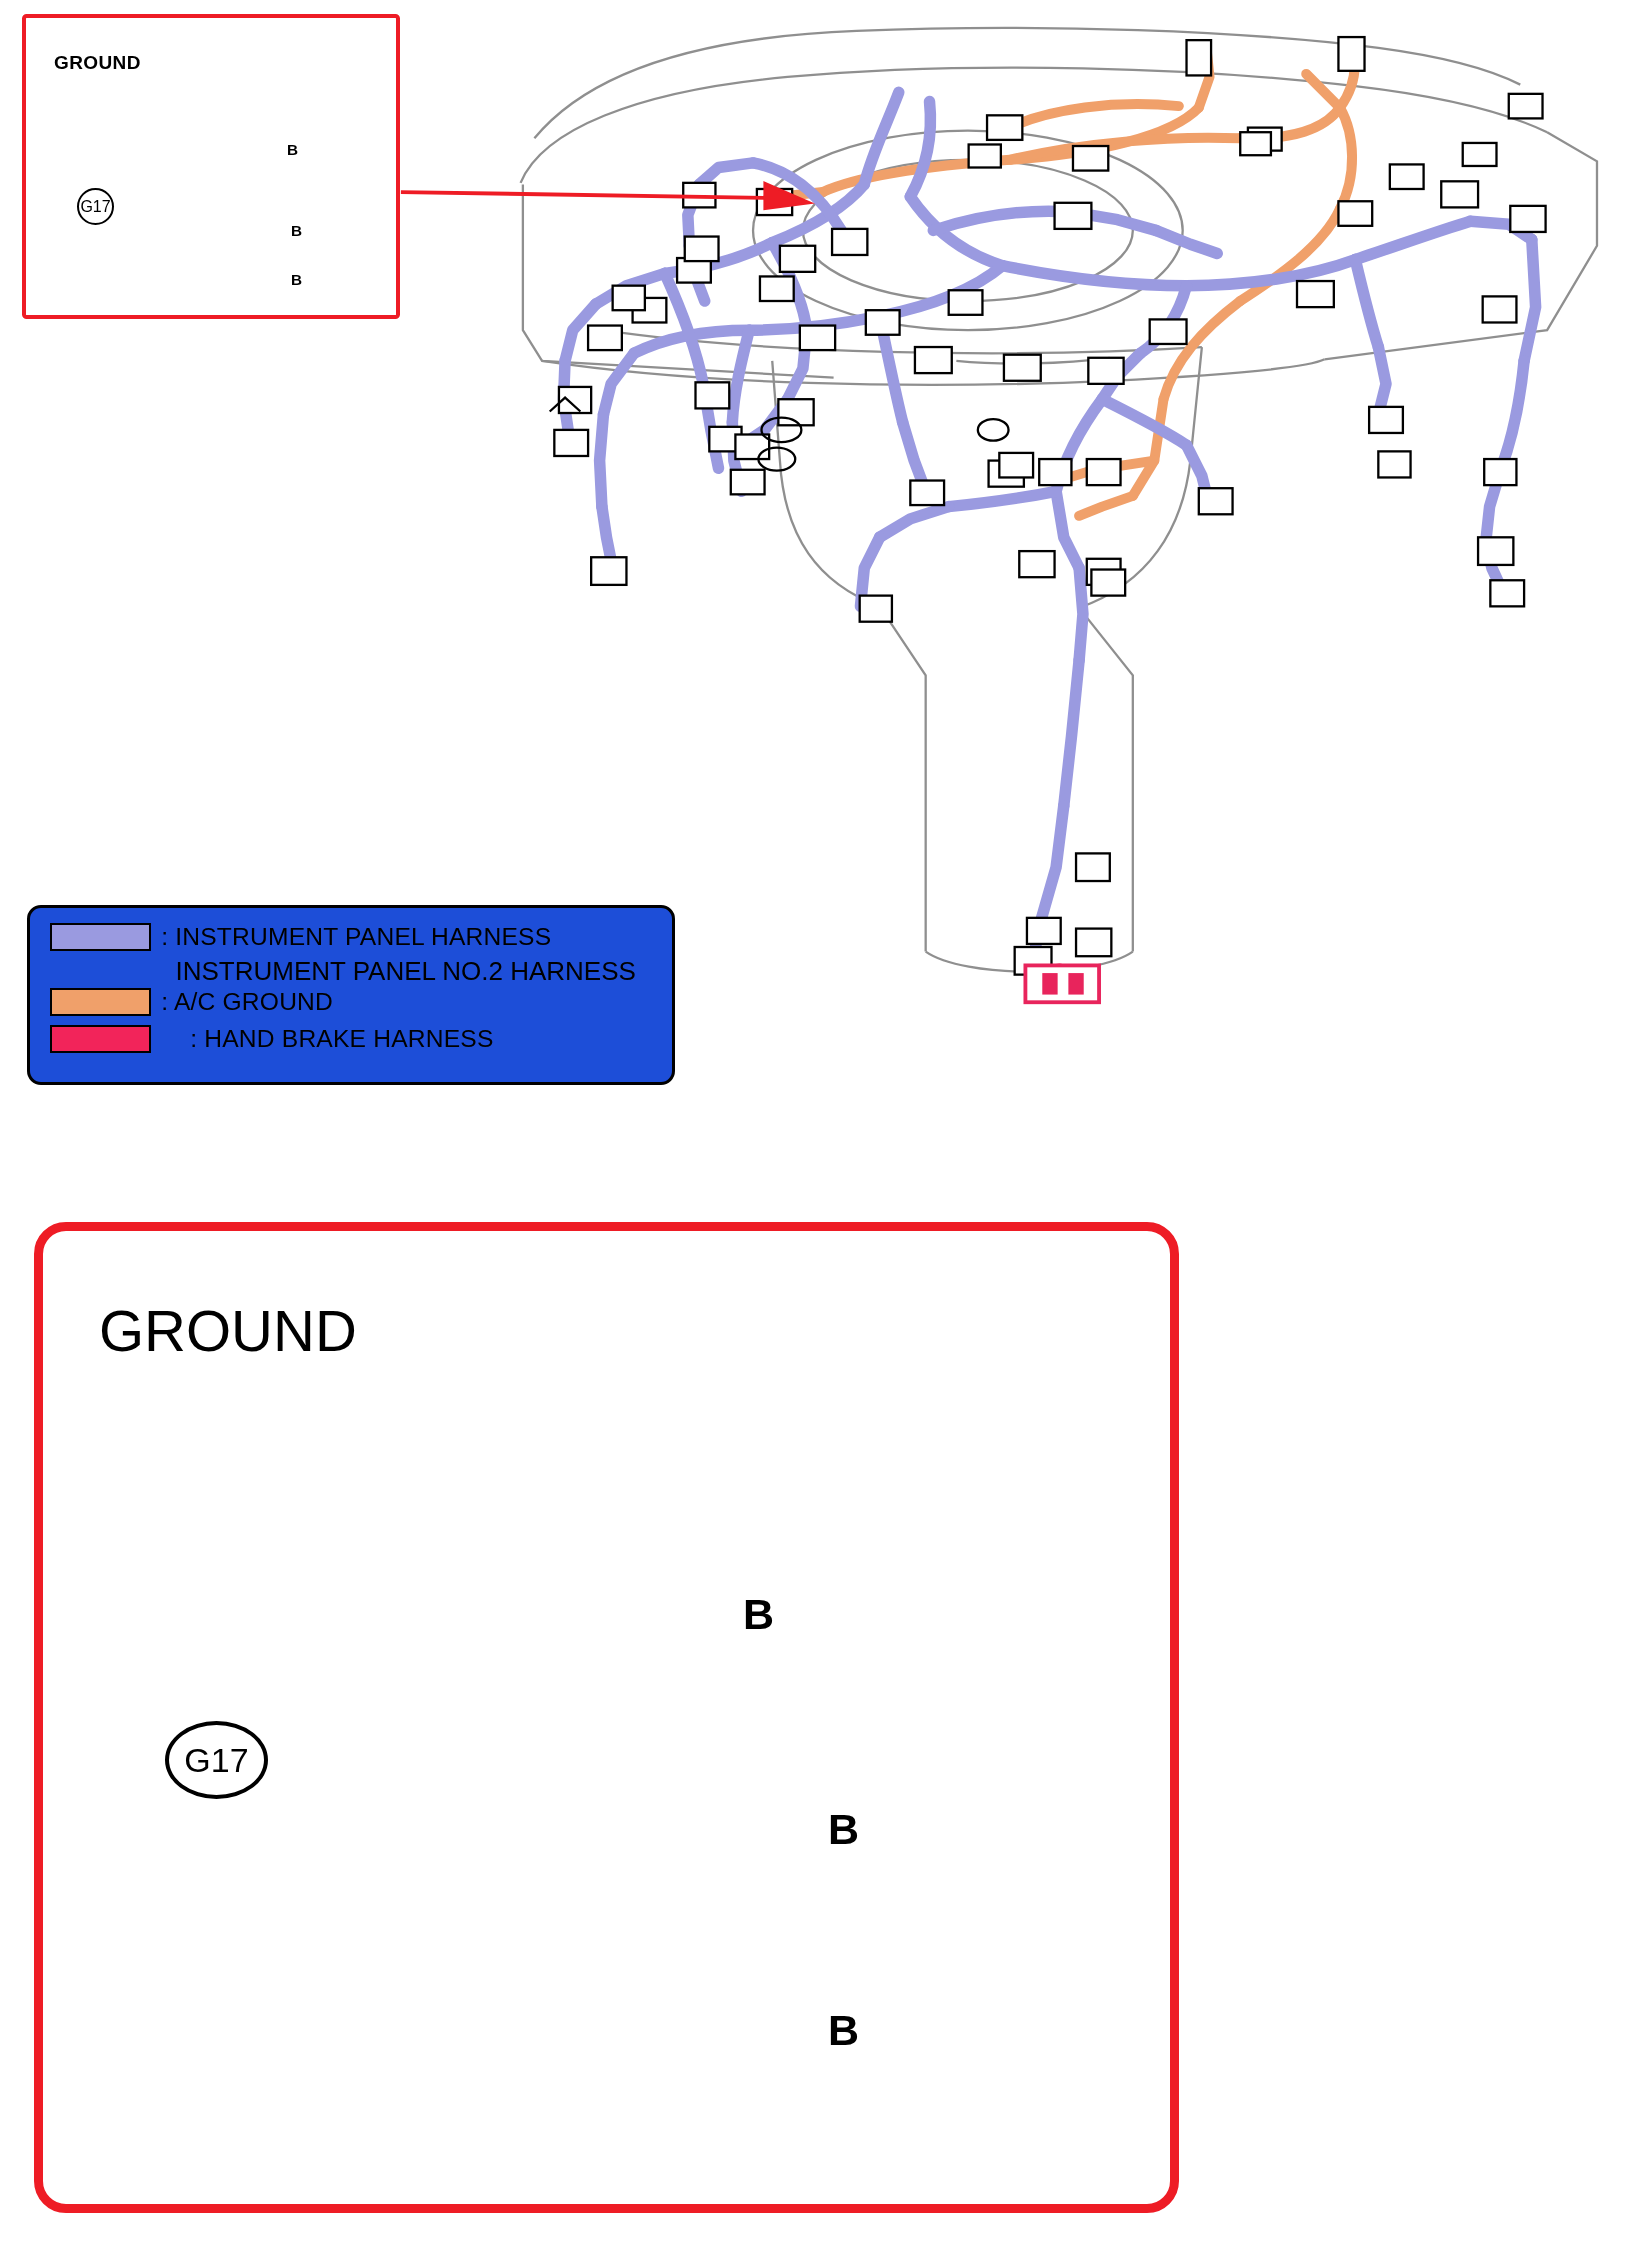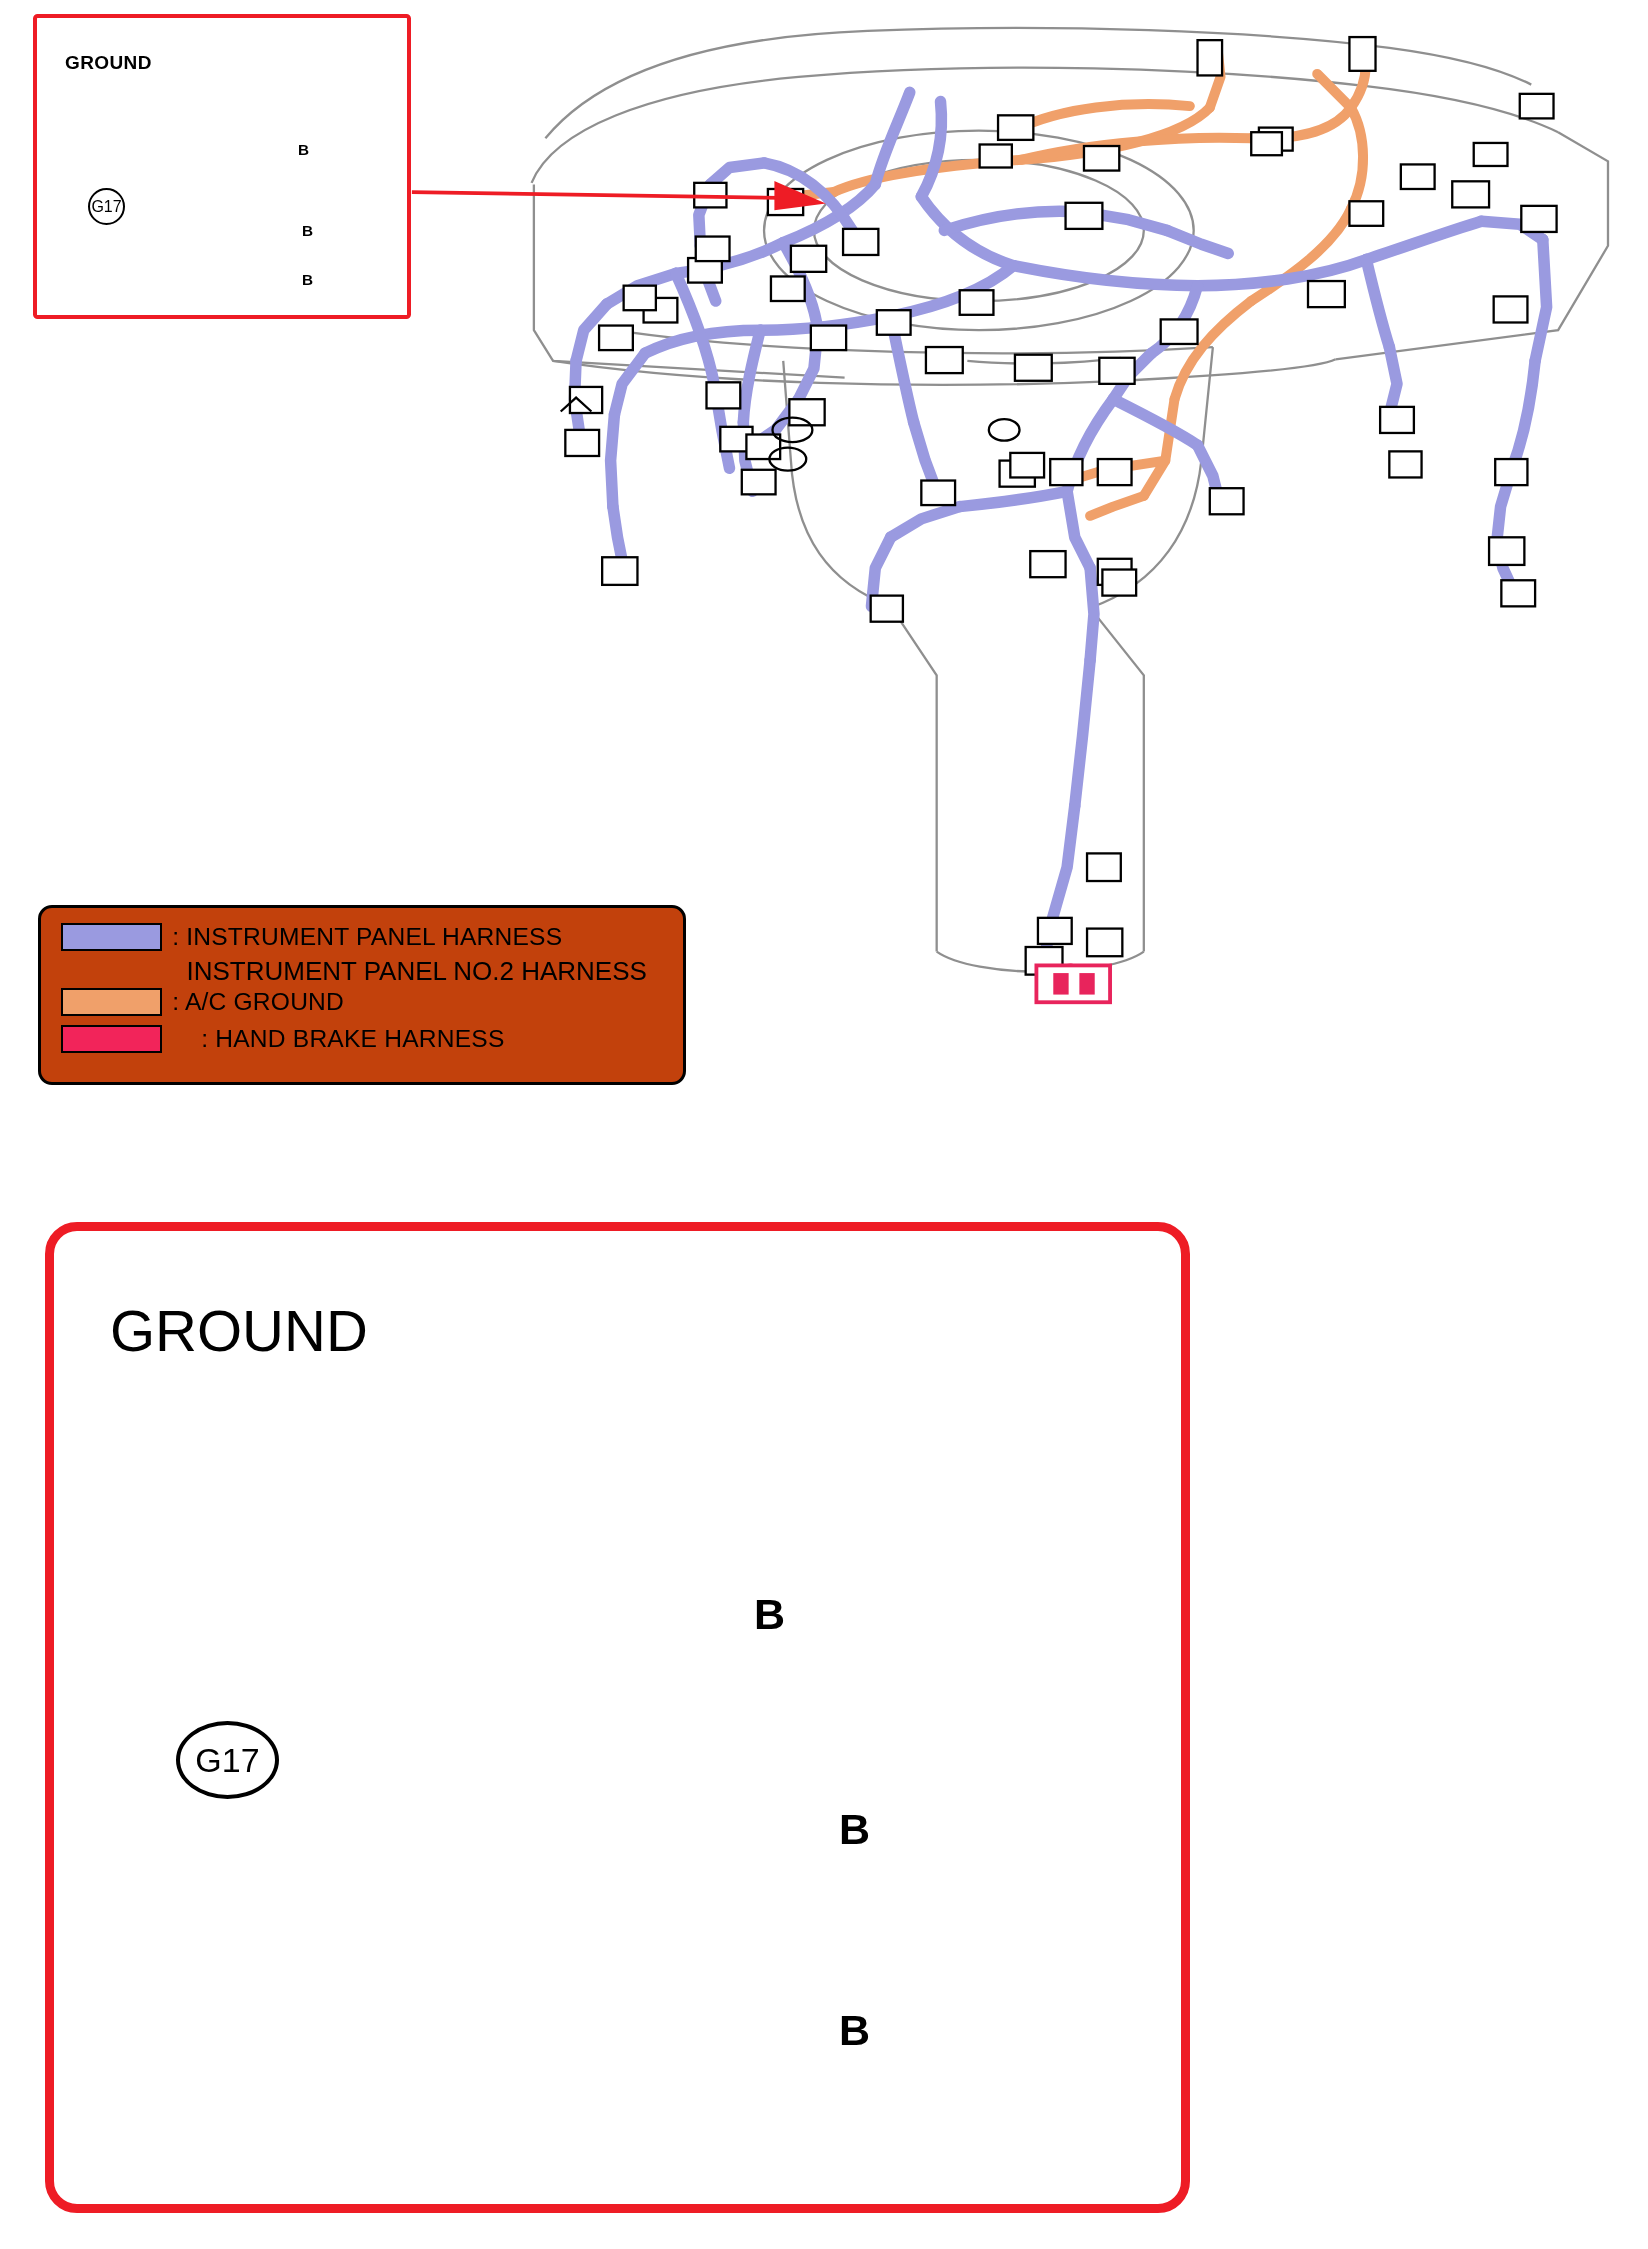--- a/index.html
+++ b/index.html
@@ -9,21 +9,21 @@
   }
   body {
     width: 1648px;
     height: 2250px;
     position: relative;
     font-family: "Liberation Sans", sans-serif;
     overflow: hidden;
   }
   .canvas {
     position: absolute;
-    left: 16px; top: 0;
+    left: 5px; top: 0;
     width: 1424px;
     height: 2250px;
     text-decoration: underline;
   }
 
   
   .callout-small {
     position: absolute;
     left: 17px;
     top: 14px;
@@ -67,21 +67,21 @@
 
   
   .legend {
     position: absolute;
     left: 21.5px;
     top: 905px;
     width: 648px;
     height: 180px;
     border: 3.8px solid #000;
     border-radius: 14px;
-    background: #c2410c;
+    background: #1d4ed8;
     box-sizing: border-box;
   }
   .legend-row {
     position: absolute;
     left: 20px;
     display: flex;
     align-items: center;
   }
   .legend-swatch {
     width: 101px;

